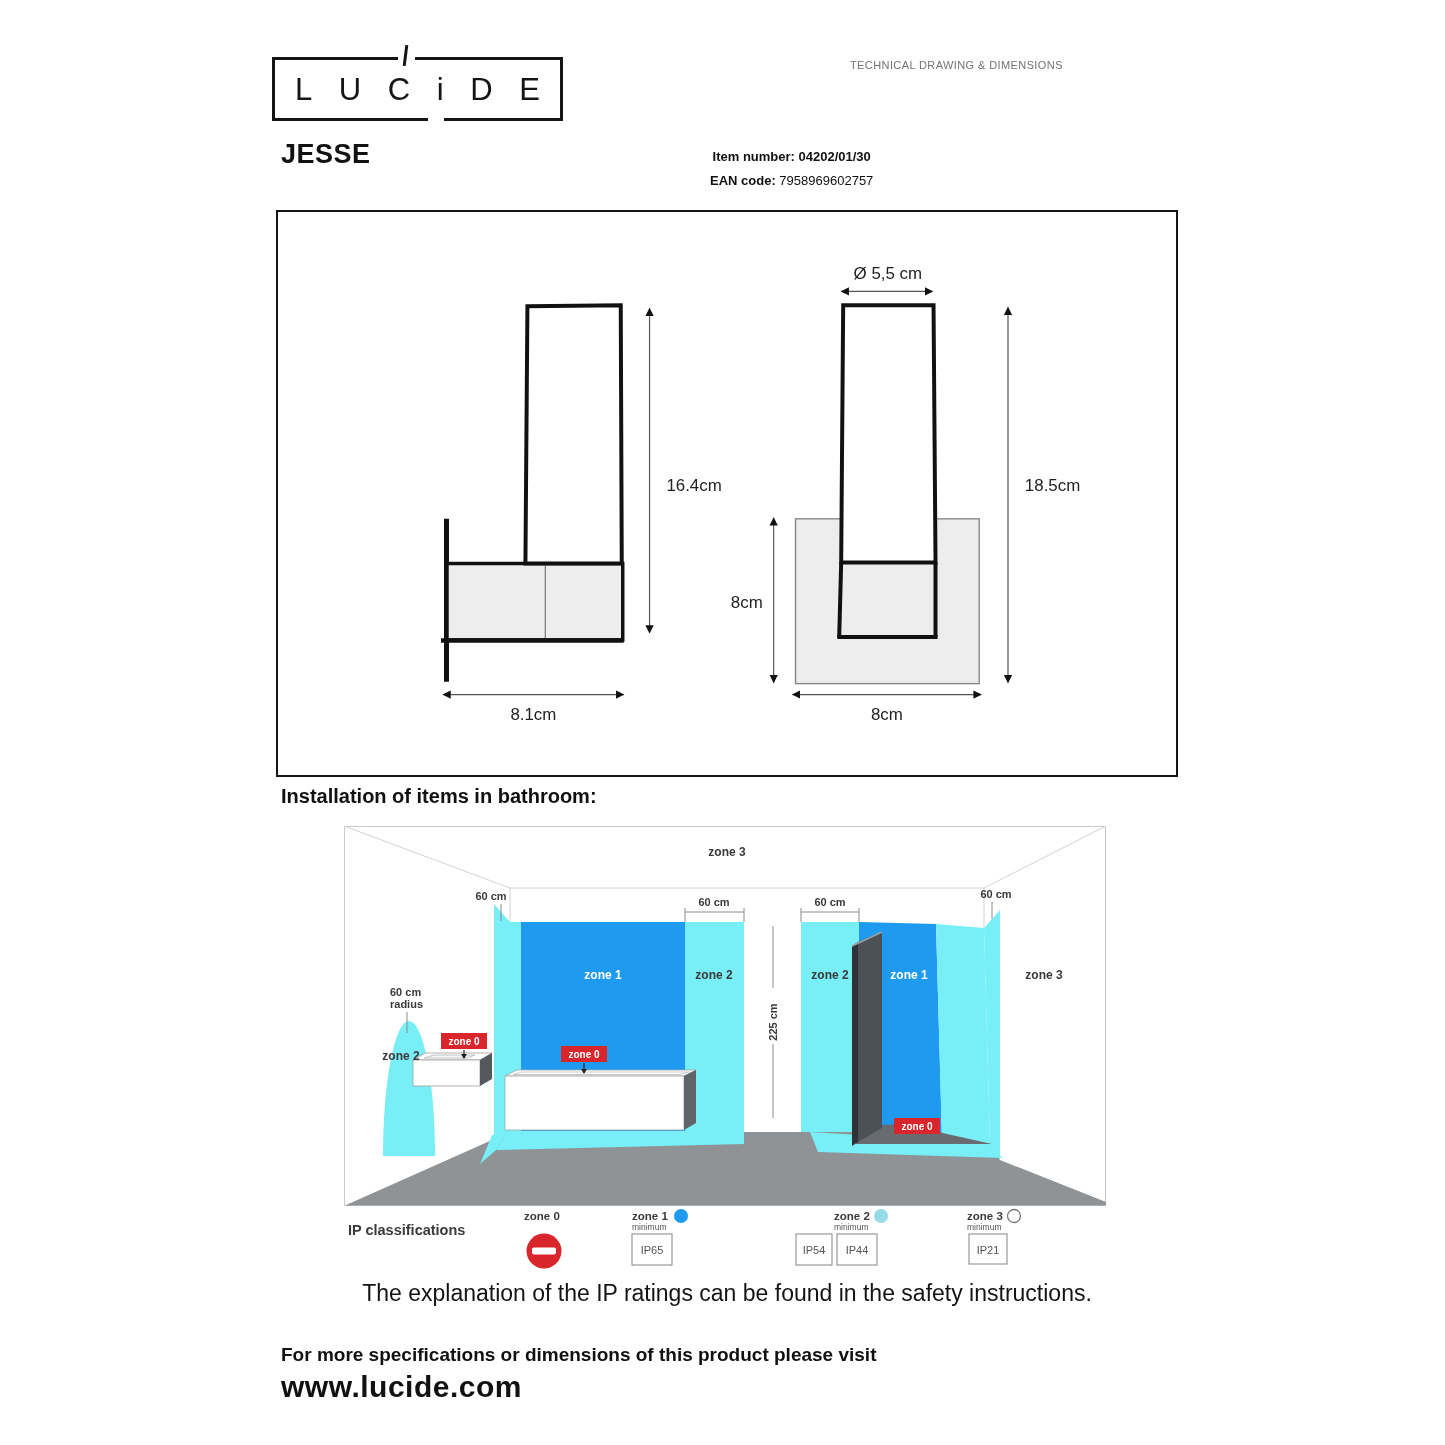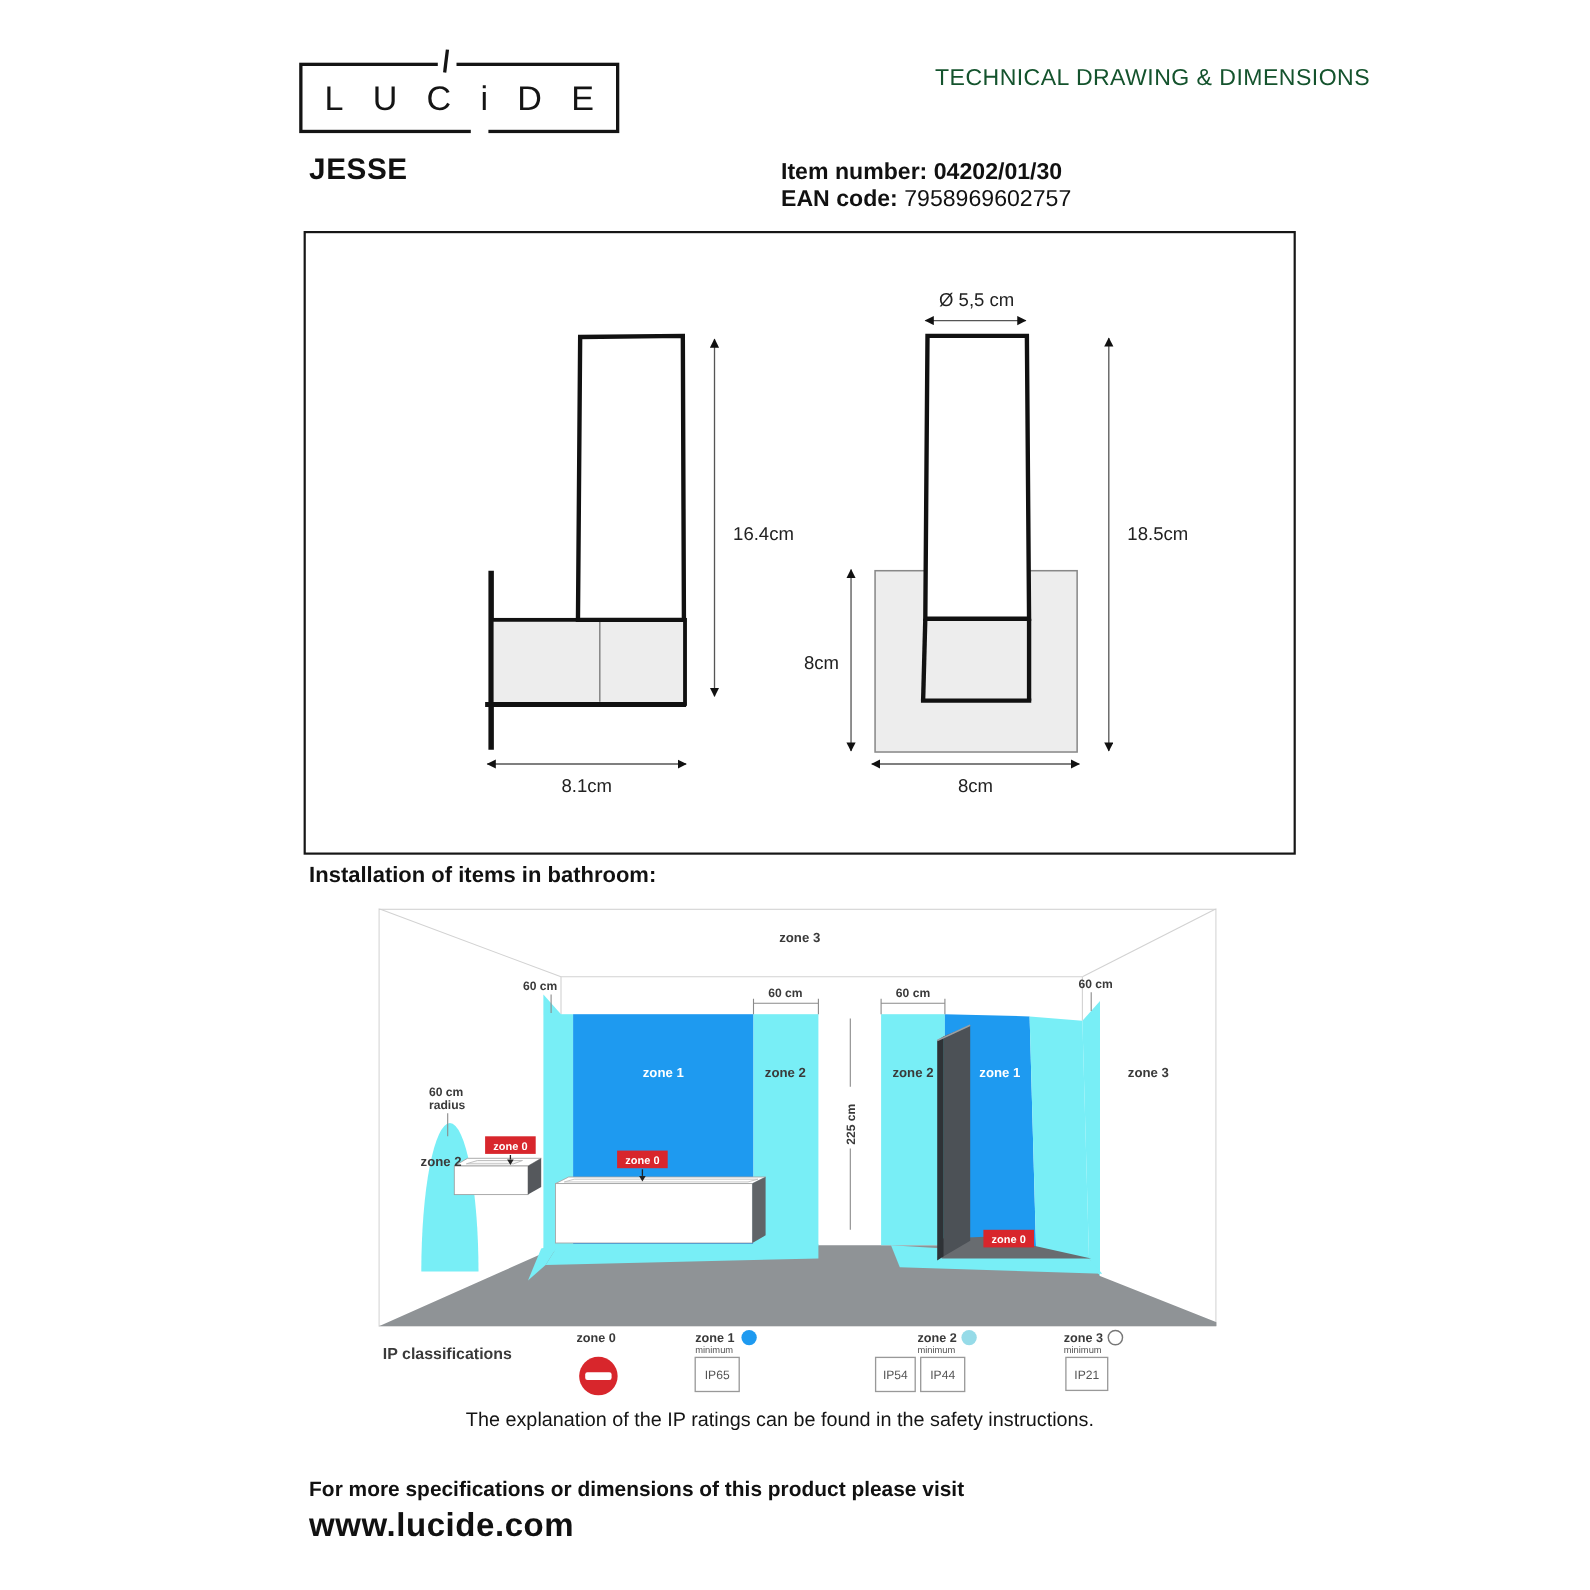--- a/index.html
+++ b/index.html
@@ -25,36 +25,36 @@
     left:272px;top:57px;width:291px;height:64px;
     border:3px solid #141414;
     display:flex;align-items:center;justify-content:space-between;
     padding:0 20px;
   }
   .logo-box span{font-size:31px;font-weight:400;color:#141414;line-height:1;}
   .logo-gap-top{left:398px;top:55px;width:17px;height:6px;background:#fff;}
   .logo-accent{left:404px;top:45px;width:3px;height:21px;background:#141414;transform:rotate(7deg);}
   .logo-gap-bottom{left:428px;top:116px;width:16px;height:6px;background:#fff;}
 
-  .doc-title{left:850px;top:59px;font-size:21px;letter-spacing:.4px;color:#14532d;}
+  .doc-title{left:850px;top:59px;font-size:11px;letter-spacing:.4px;color:#737373;}
   .product-name{left:281px;top:139px;font-size:27px;font-weight:bold;letter-spacing:.5px;}
-  .item-block{left:710px;top:145px;font-size:21px;line-height:24px;}
+  .item-block{left:710px;top:145px;font-size:13px;line-height:24px;text-align:center;}
   .item-block b{font-weight:bold;}
 
   .drawing-panel{
     left:276px;top:210px;width:902px;height:567px;
     border:2px solid #161616;
   }
   svg{display:block;}
   svg{font-family:"Liberation Sans", sans-serif;}
 
   .bathroom-title{left:281px;top:785px;font-size:20px;font-weight:bold;}
   .bathroom-wrap{left:344px;top:826px;width:762px;height:444px;}
 
-  .explanation{left:258px;top:1280px;width:902px;text-align:center;font-size:18px;color:#141414;}
+  .explanation{left:276px;top:1280px;width:902px;text-align:center;font-size:23px;color:#141414;}
   .footer{left:281px;top:1324px;}
   .footer .line1{font-size:19px;font-weight:bold;margin-top:20px;}
   .footer .url{font-size:30px;font-weight:bold;margin-top:4px;letter-spacing:.5px;}
 
   
   .z1{fill:var(--zone1-blue);}
   .z2{fill:var(--zone2-cyan);}
   .red{fill:var(--zone0-red);}
   .floor{fill:var(--floor-grey);}
   .panel{fill:var(--panel-dark);}

